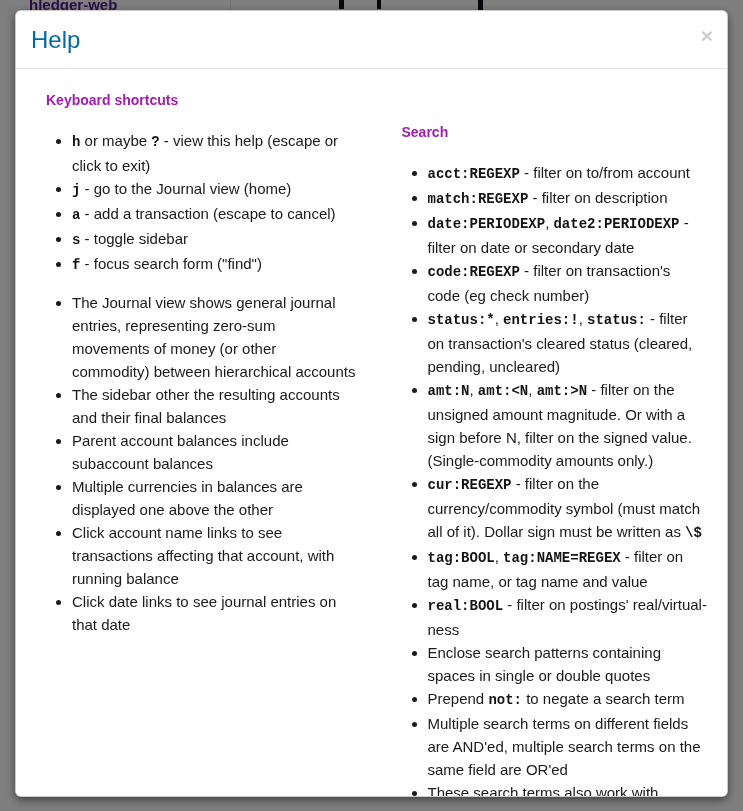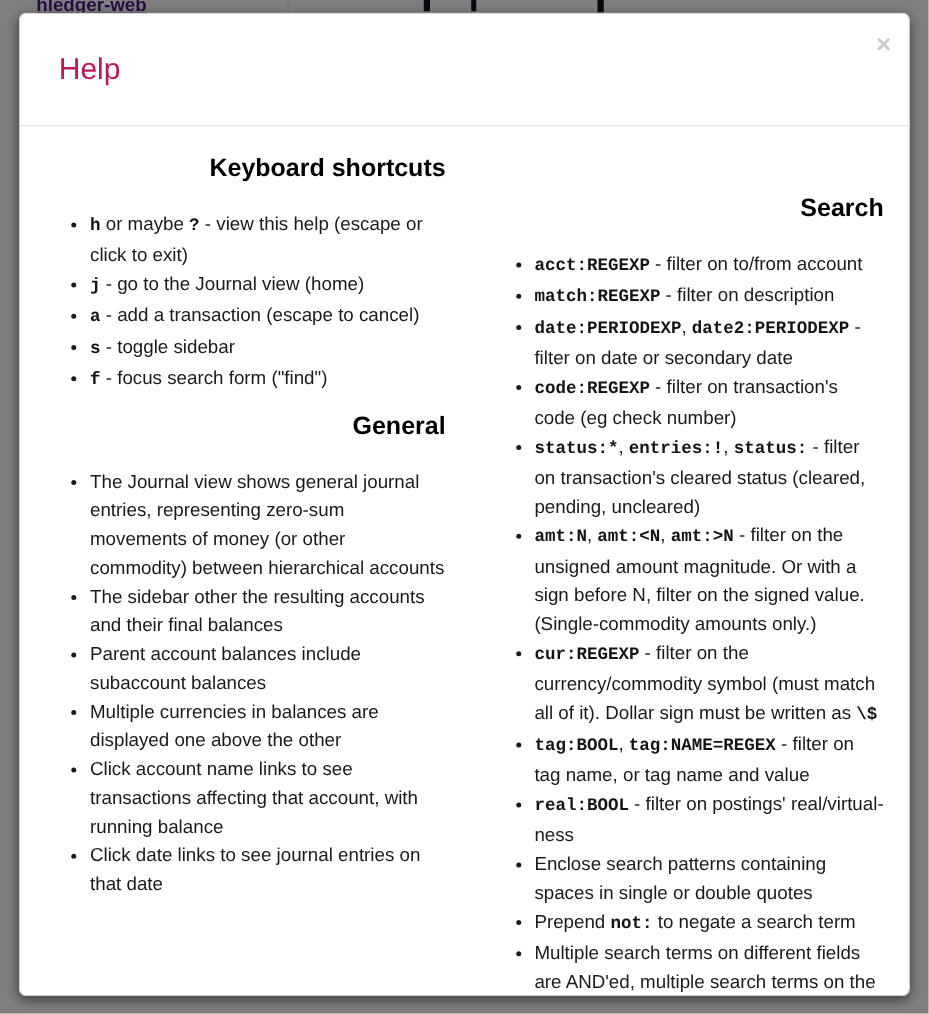--- a/index.html
+++ b/index.html
@@ -71,25 +71,25 @@
     box-shadow: 0 3px 9px rgba(0, 0, 0, 0.5);
     z-index: 20;
     overflow: hidden;
   }
   .modal-header {
     position: relative;
     padding: 14px 15px 13px 15px;
     border-bottom: 1px solid #e5e5e5;
   }
   .modal-title {
-    margin: 16px;
+    margin: 0;
     font-size: 24px;
     font-weight: 400;
     line-height: 30px;
-    color: #be185d;
+    color: #0369a1;
   }
   .close-btn {
     position: absolute;
     top: 14px;
     right: 14px;
     background: none;
     border: none;
     padding: 0;
     font-family: "Liberation Sans", sans-serif;
     font-size: 21px;
@@ -106,25 +106,24 @@
   .help-col {
     width: 50%;
     box-sizing: border-box;
     padding: 0 15px 0 30px;
   }
   .help-col.right {
     padding: 0 20px 0 30px;
     margin-top: 32px;
   }
   .section-heading {
-    font-size: 20px;
+    font-size: 14px;
     font-weight: bold;
     margin: 8px 0 21px 0;
-    color: #000000;
-    text-align: right;
+    color: #a21caf;
   }
   .help-list {
     list-style: disc;
     margin: 0 0 14px 0;
     padding: 0 0 0 26px;
     font-size: 15px;
     line-height: 23px;
   }
   .help-list li {
     margin: 0;
@@ -159,21 +158,20 @@
   <div class="modal-body">
     <div class="help-col left">
         <h4 class="section-heading">Keyboard shortcuts</h4>
         <ul class="help-list">
           <li><code>h</code> or maybe <code>?</code> - view this help (escape or click to exit)</li>
           <li><code>j</code> - go to the Journal view (home)</li>
           <li><code>a</code> - add a transaction (escape to cancel)</li>
           <li><code>s</code> - toggle sidebar</li>
           <li><code>f</code> - focus search form ("find")</li>
         </ul>
-        <h4 class="section-heading">General</h4>
         <ul class="help-list">
           <li>The Journal view shows general journal entries, representing zero-sum movements of money (or other commodity) between hierarchical accounts</li>
           <li>The sidebar other the resulting accounts and their final balances</li>
           <li>Parent account balances include subaccount balances</li>
           <li>Multiple currencies in balances are displayed one above the other</li>
           <li>Click account name links to see transactions affecting that account, with running balance</li>
           <li>Click date links to see journal entries on that date</li>
         </ul>
       </div>
     <div class="help-col right">

